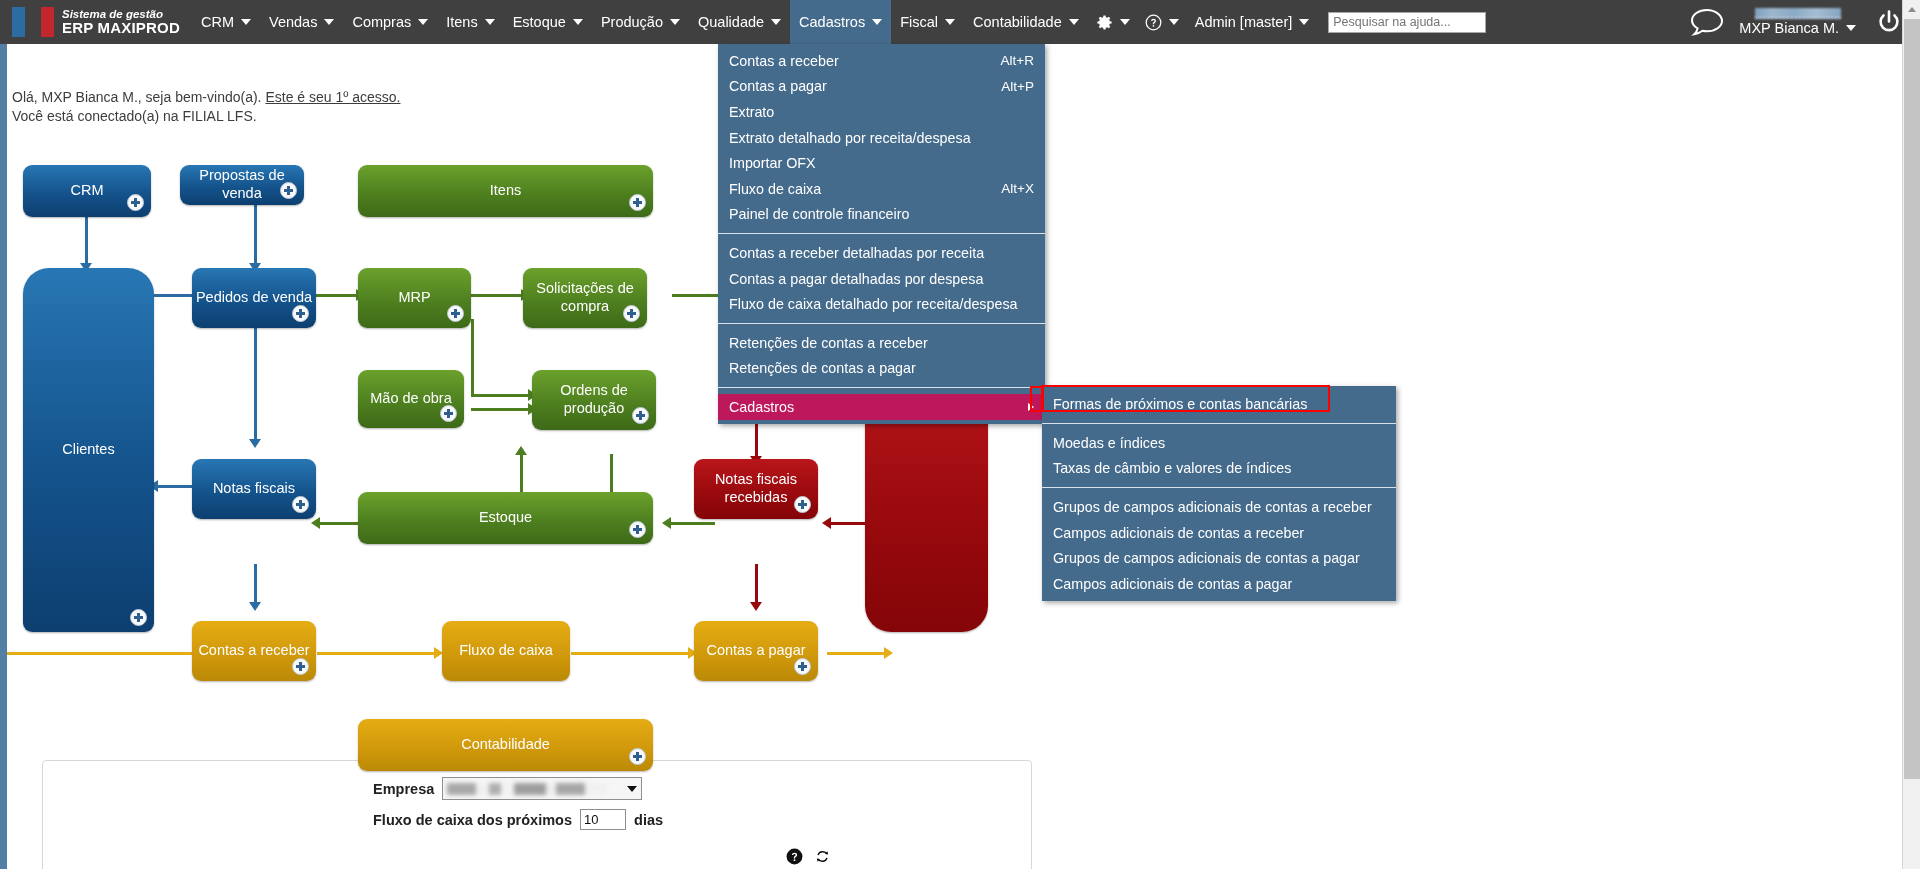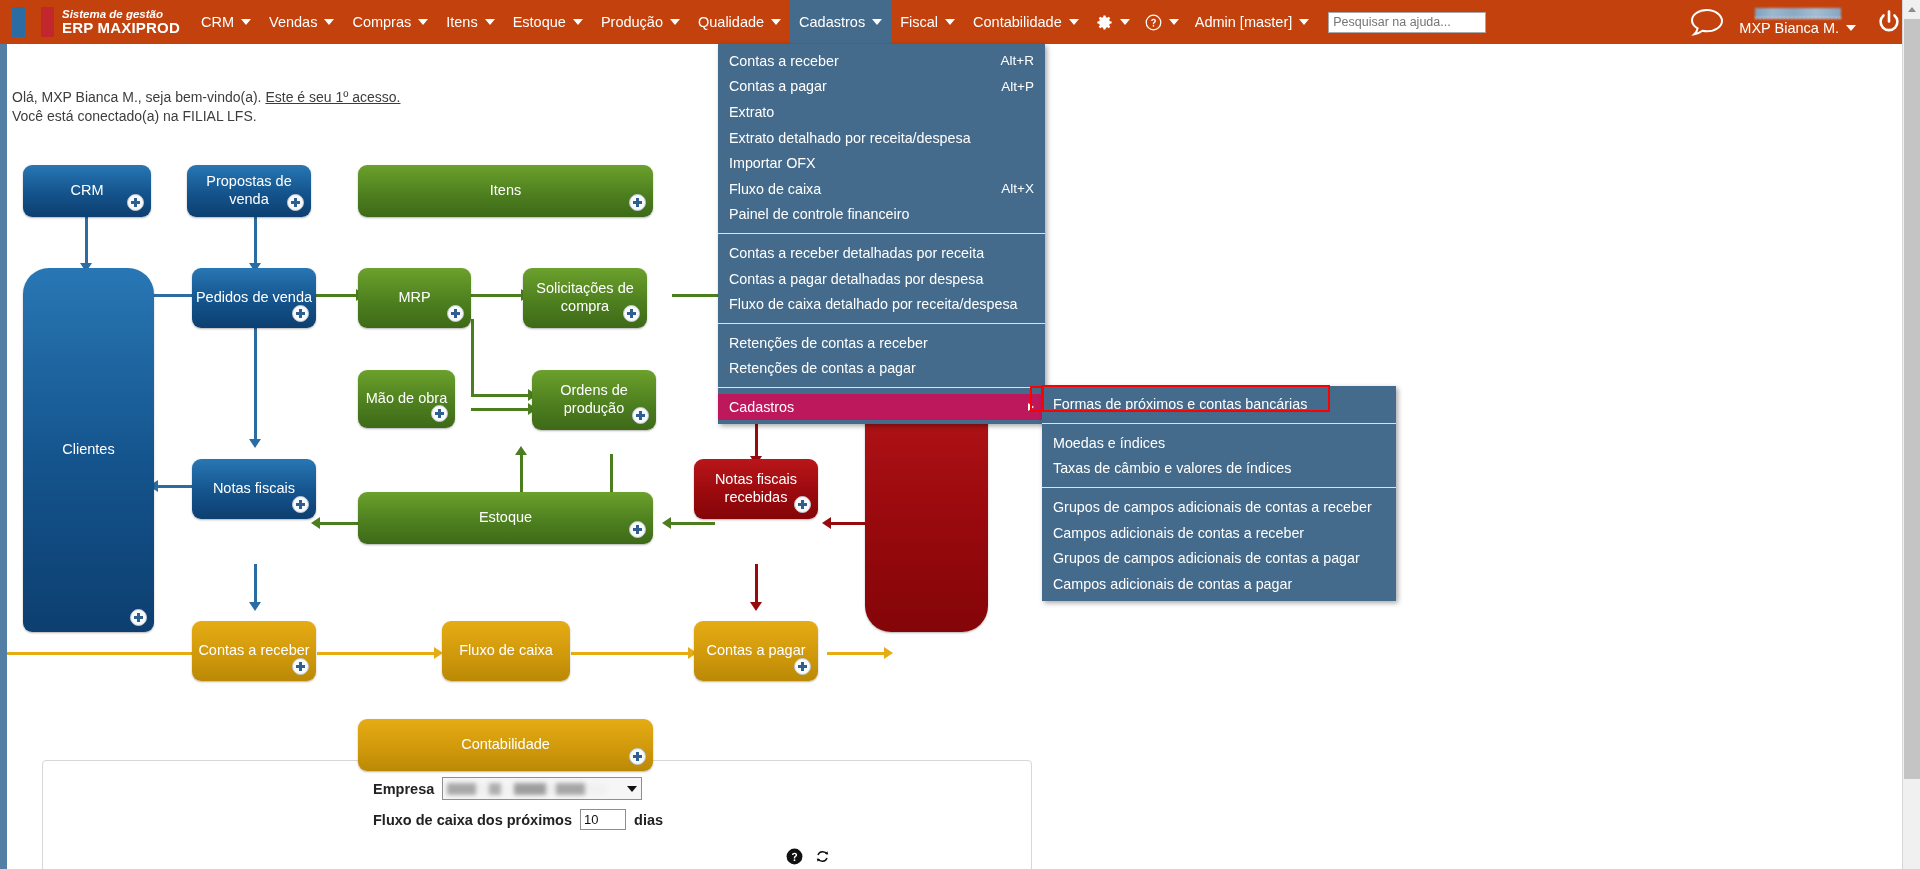--- a/index.html
+++ b/index.html
@@ -10,21 +10,21 @@
     overflow: hidden;
     font-family: "Liberation Sans", sans-serif;
     background: #ffffff;
   }
   #app { position: relative; width: 1920px; height: 869px; }
 
   
   .topbar {
     position: absolute; top: 0; left: 0;
     width: 1920px; height: 44px;
-    background: #c2410c;
+    background: #404040;
     display: flex; align-items: center;
     z-index: 60;
   }
   .brand { display: flex; align-items: center; padding-left: 12px; gap: 8px; }
   .brand-logo { display: flex; align-items: stretch; width: 42px; height: 30px; gap: 2px; }
   .brand-logo i { display: block; flex: 1; }
   .bl-col1 { background: #2b6ca3; }
   .bl-col2 { display: flex; flex-direction: column; flex: 1; gap: 2px; }
   .bl-col2 .g { flex: 2; background: #5ea024; }
   .bl-col2 .y { flex: 1; background: #f0b52c; }
@@ -381,21 +381,21 @@
       <div class="ah ah-r-gold" style="left:681px; top:503px;"></div>
 
       <div class="edge e-gold" style="left:820px; top:508px; width:60px; height:3px;"></div>
       <div class="ah ah-r-gold" style="left:877px; top:503px;"></div>
 
       <div class="node n-blue" style="left:16px;  top:21px;  width:128px; height:52px;">
         <span>CRM</span>
         <span class="plus"></span>
       </div>
 
-      <div class="node n-blue" style="left:180px; top:21px;  width:124px; height:52px;">
+      <div class="node n-blue" style="left:173px; top:21px;  width:124px; height:40px;">
         <span>Propostas de venda</span>
         <span class="plus"></span>
       </div>
 
       <div class="node n-green" style="left:351px; top:21px;  width:295px; height:52px;">
         <span>Itens</span>
         <span class="plus"></span>
       </div>
 
       <div class="node n-blue" style="left:16px;  top:124px; width:131px; height:364px; border-radius:26px 26px 9px 9px;">
@@ -416,21 +416,21 @@
       <div class="node n-green" style="left:516px; top:124px; width:124px; height:60px;">
         <span>Solicitações de compra</span>
         <span class="plus"></span>
       </div>
 
       <div class="node n-red" style="left:719px; top:124px; width:124px; height:60px;">
         <span>Pedidos de compra</span>
         <span class="plus"></span>
       </div>
 
-      <div class="node n-green" style="left:351px; top:226px; width:97px; height:58px;">
+      <div class="node n-green" style="left:351px; top:226px; width:106px; height:58px;">
         <span>Mão de obra</span>
         <span class="plus"></span>
       </div>
 
       <div class="node n-green" style="left:525px; top:226px; width:124px; height:60px;">
         <span>Ordens de produção</span>
         <span class="plus"></span>
       </div>
 
       <div class="node n-red" style="left:858px; top:218px; width:123px; height:270px; border-radius:9px 9px 26px 26px;">

